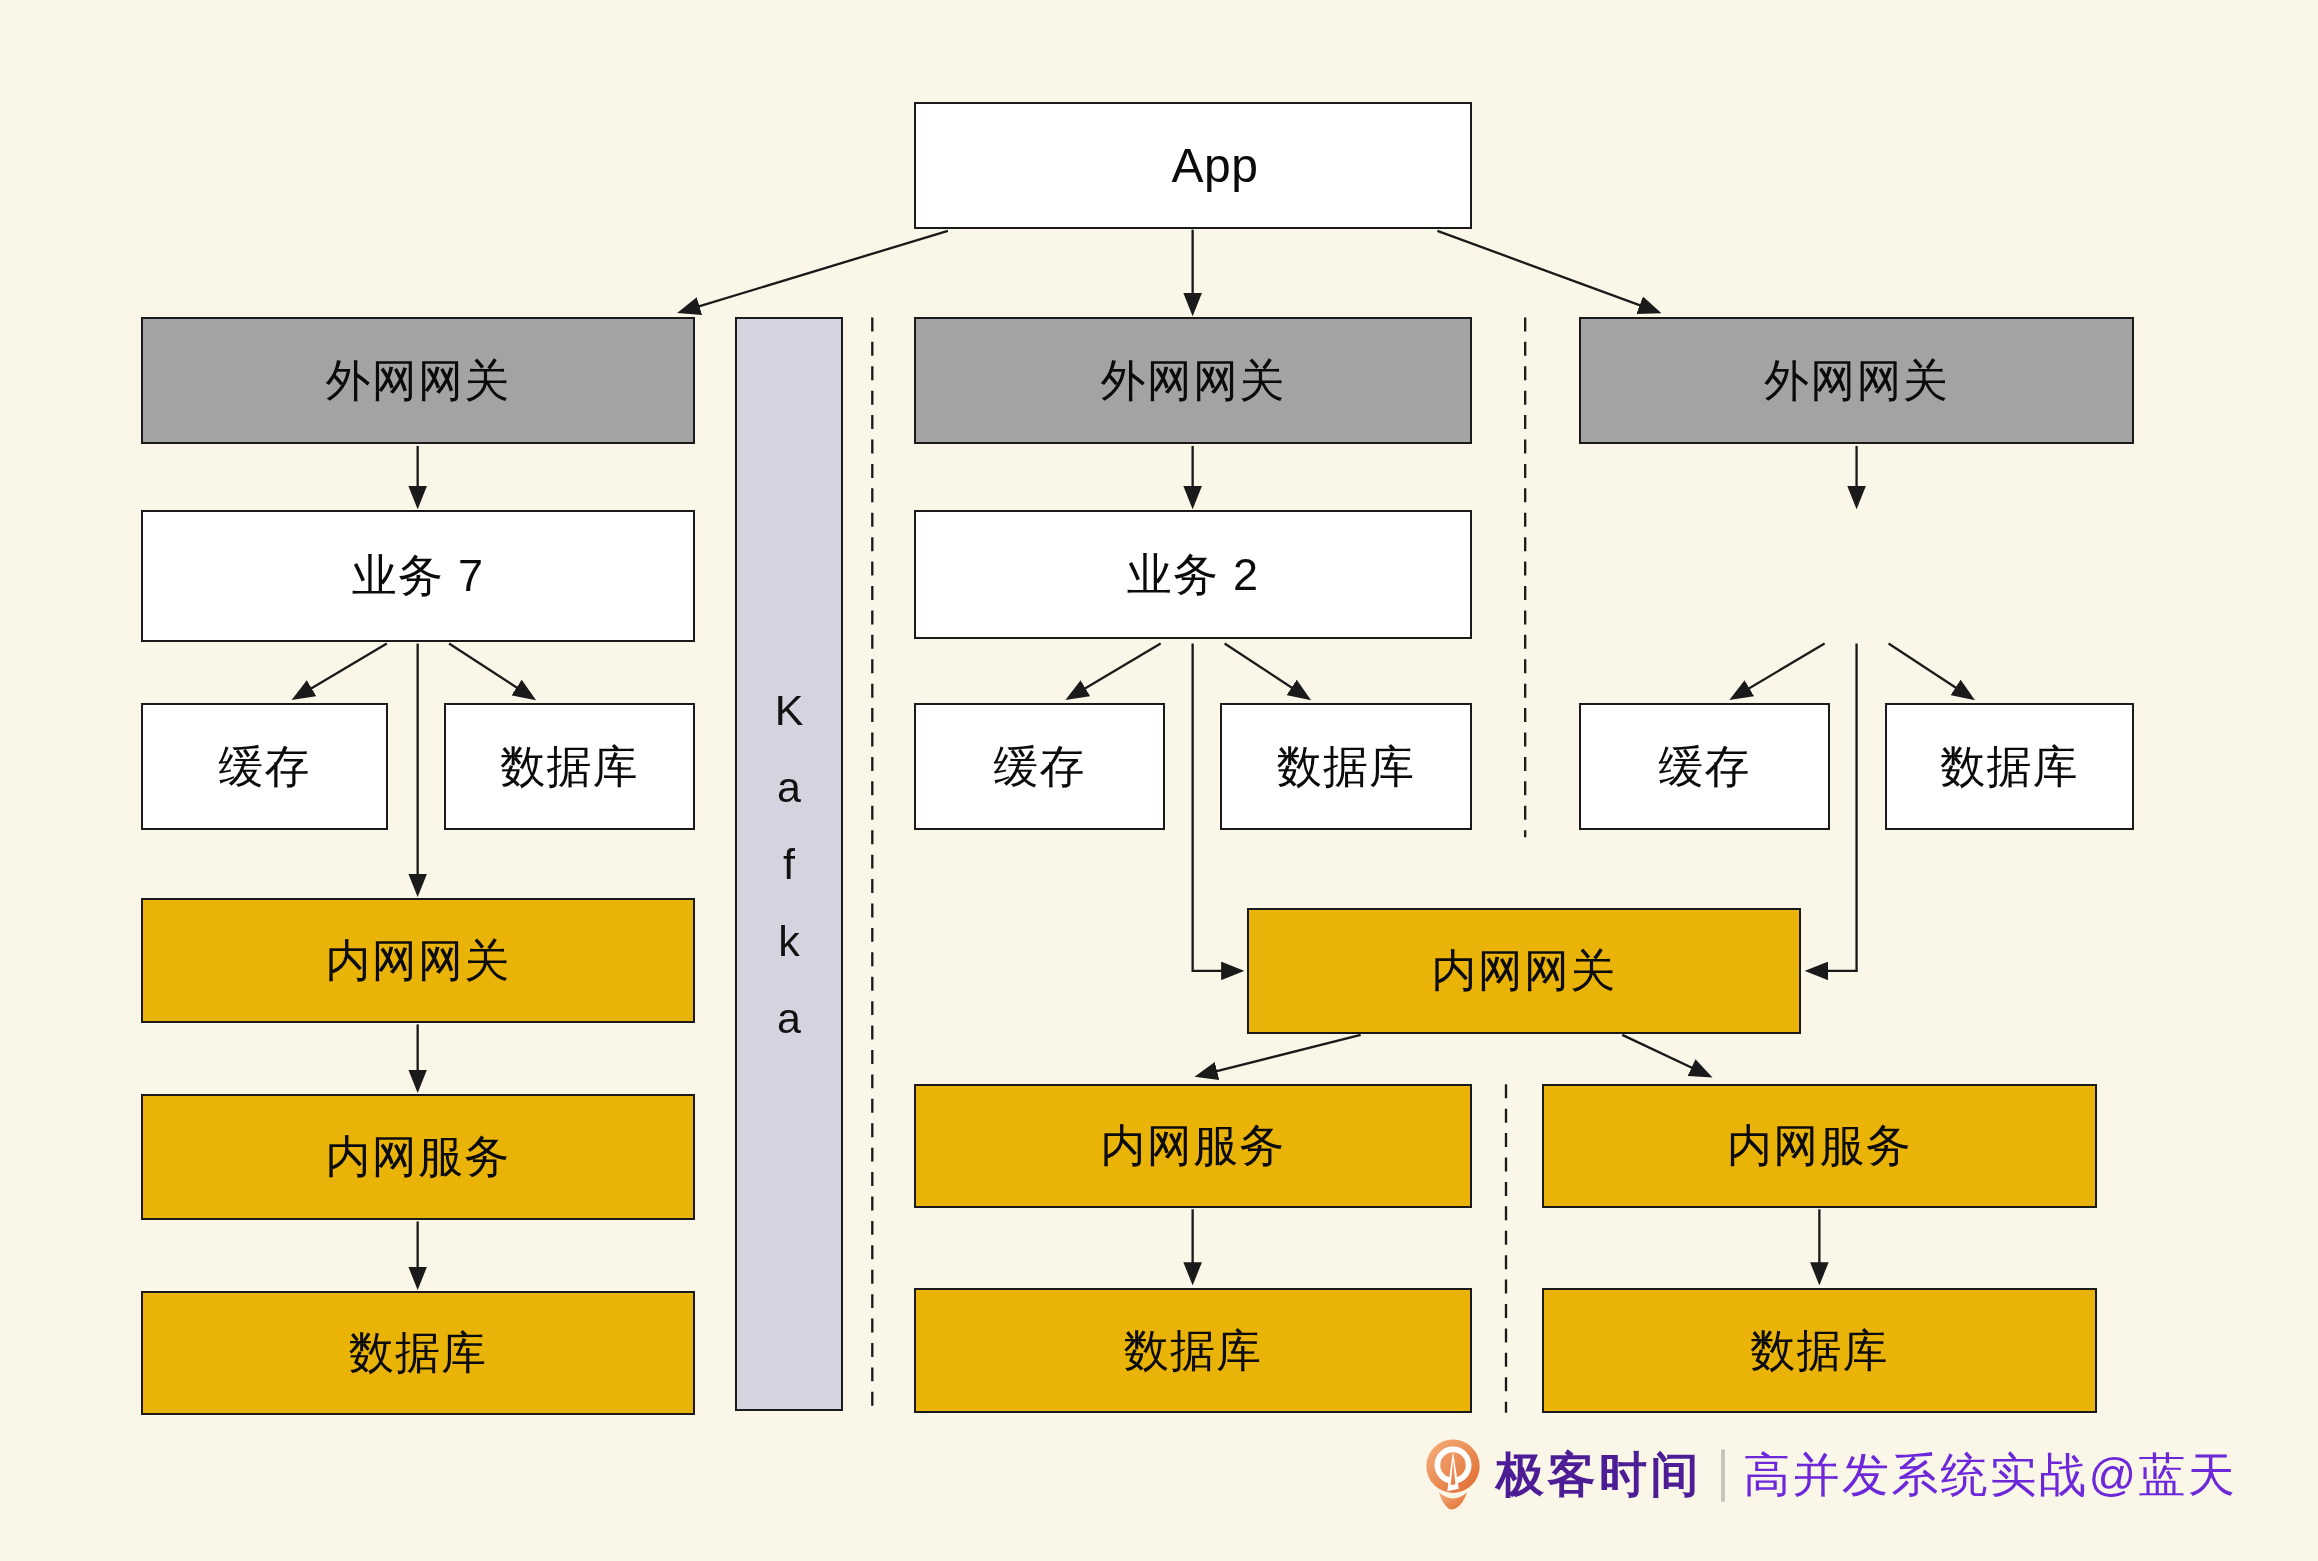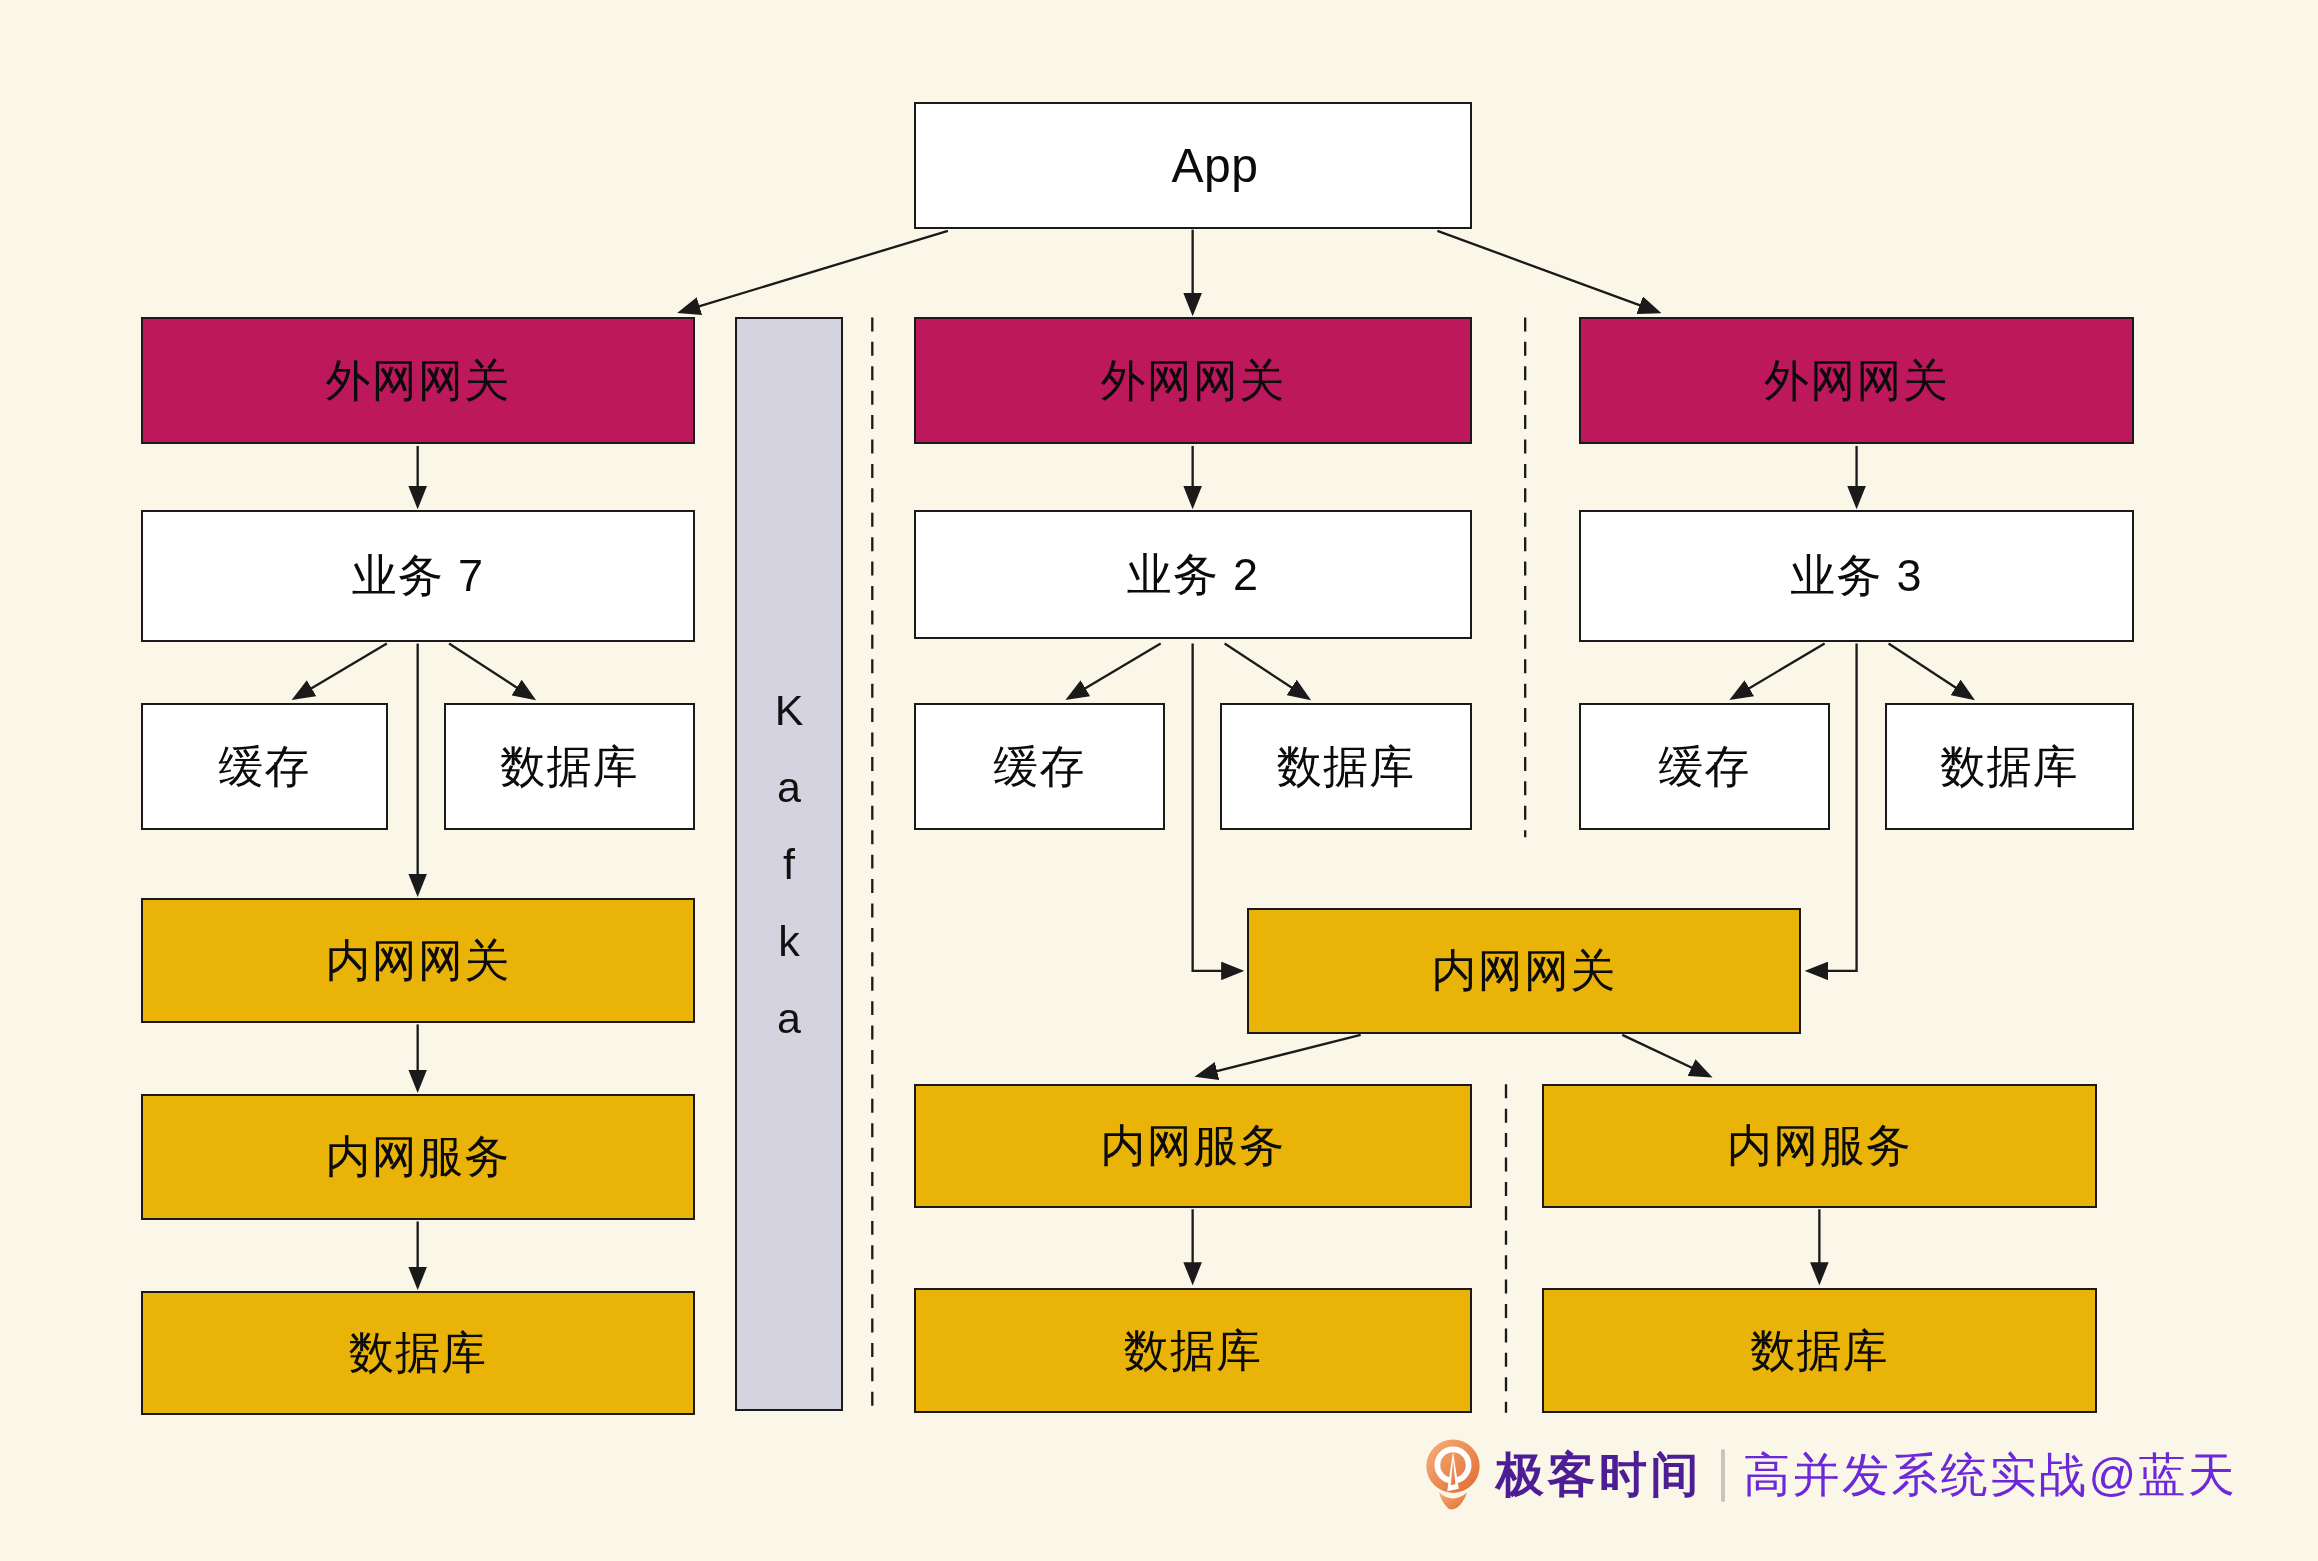--- a/index.html
+++ b/index.html
@@ -13,21 +13,21 @@
   #wires{position:absolute;left:0;top:0;z-index:1;}
   .box{
     position:absolute;z-index:2;
     border:2.3px solid #1A1A1A;
     display:flex;align-items:center;justify-content:center;
     box-sizing:border-box;
     font-size:45px;color:#0B0B0B;
     letter-spacing:1.2px;
   }
   .box.white{background:#FFFFFF;}
-  .box.blue{background:#be185d;}
+  .box.blue{background:#a3a3a3;}
   .box.yellow{background:#eab308;}
   .box.app-box{font-size:48px;letter-spacing:0.6px;padding-left:44px;}
   .kafka-bar{
     position:absolute;z-index:2;
     background:#D4D3DF;border:2.3px solid #1A1A1A;box-sizing:border-box;
     display:flex;flex-direction:column;align-items:center;justify-content:center;
   }
   .kafka-letter{
     font-size:43px;line-height:77px;color:#111;display:block;text-align:center;
   }
@@ -106,23 +106,20 @@
   <div class="box blue" style="left:1579px;top:317px;width:555px;height:127px">
     <span>外网网关</span>
   </div>
 
   <div class="box white" style="left:141px;top:510px;width:554px;height:132px">
     <span>业务 7</span>
   </div>
   <div class="box white" style="left:914px;top:510px;width:558px;height:129px">
     <span>业务 2</span>
   </div>
-  <div class="box white" style="left:1579px;top:510px;width:555px;height:132px">
-    <span>业务 3</span>
-  </div>
 
   <div class="box white" style="left:141px;top:703px;width:247px;height:127px">
     <span>缓存</span>
   </div>
   <div class="box white" style="left:444px;top:703px;width:251px;height:127px">
     <span>数据库</span>
   </div>
   <div class="box white" style="left:914px;top:703px;width:251px;height:127px">
     <span>缓存</span>
   </div>

